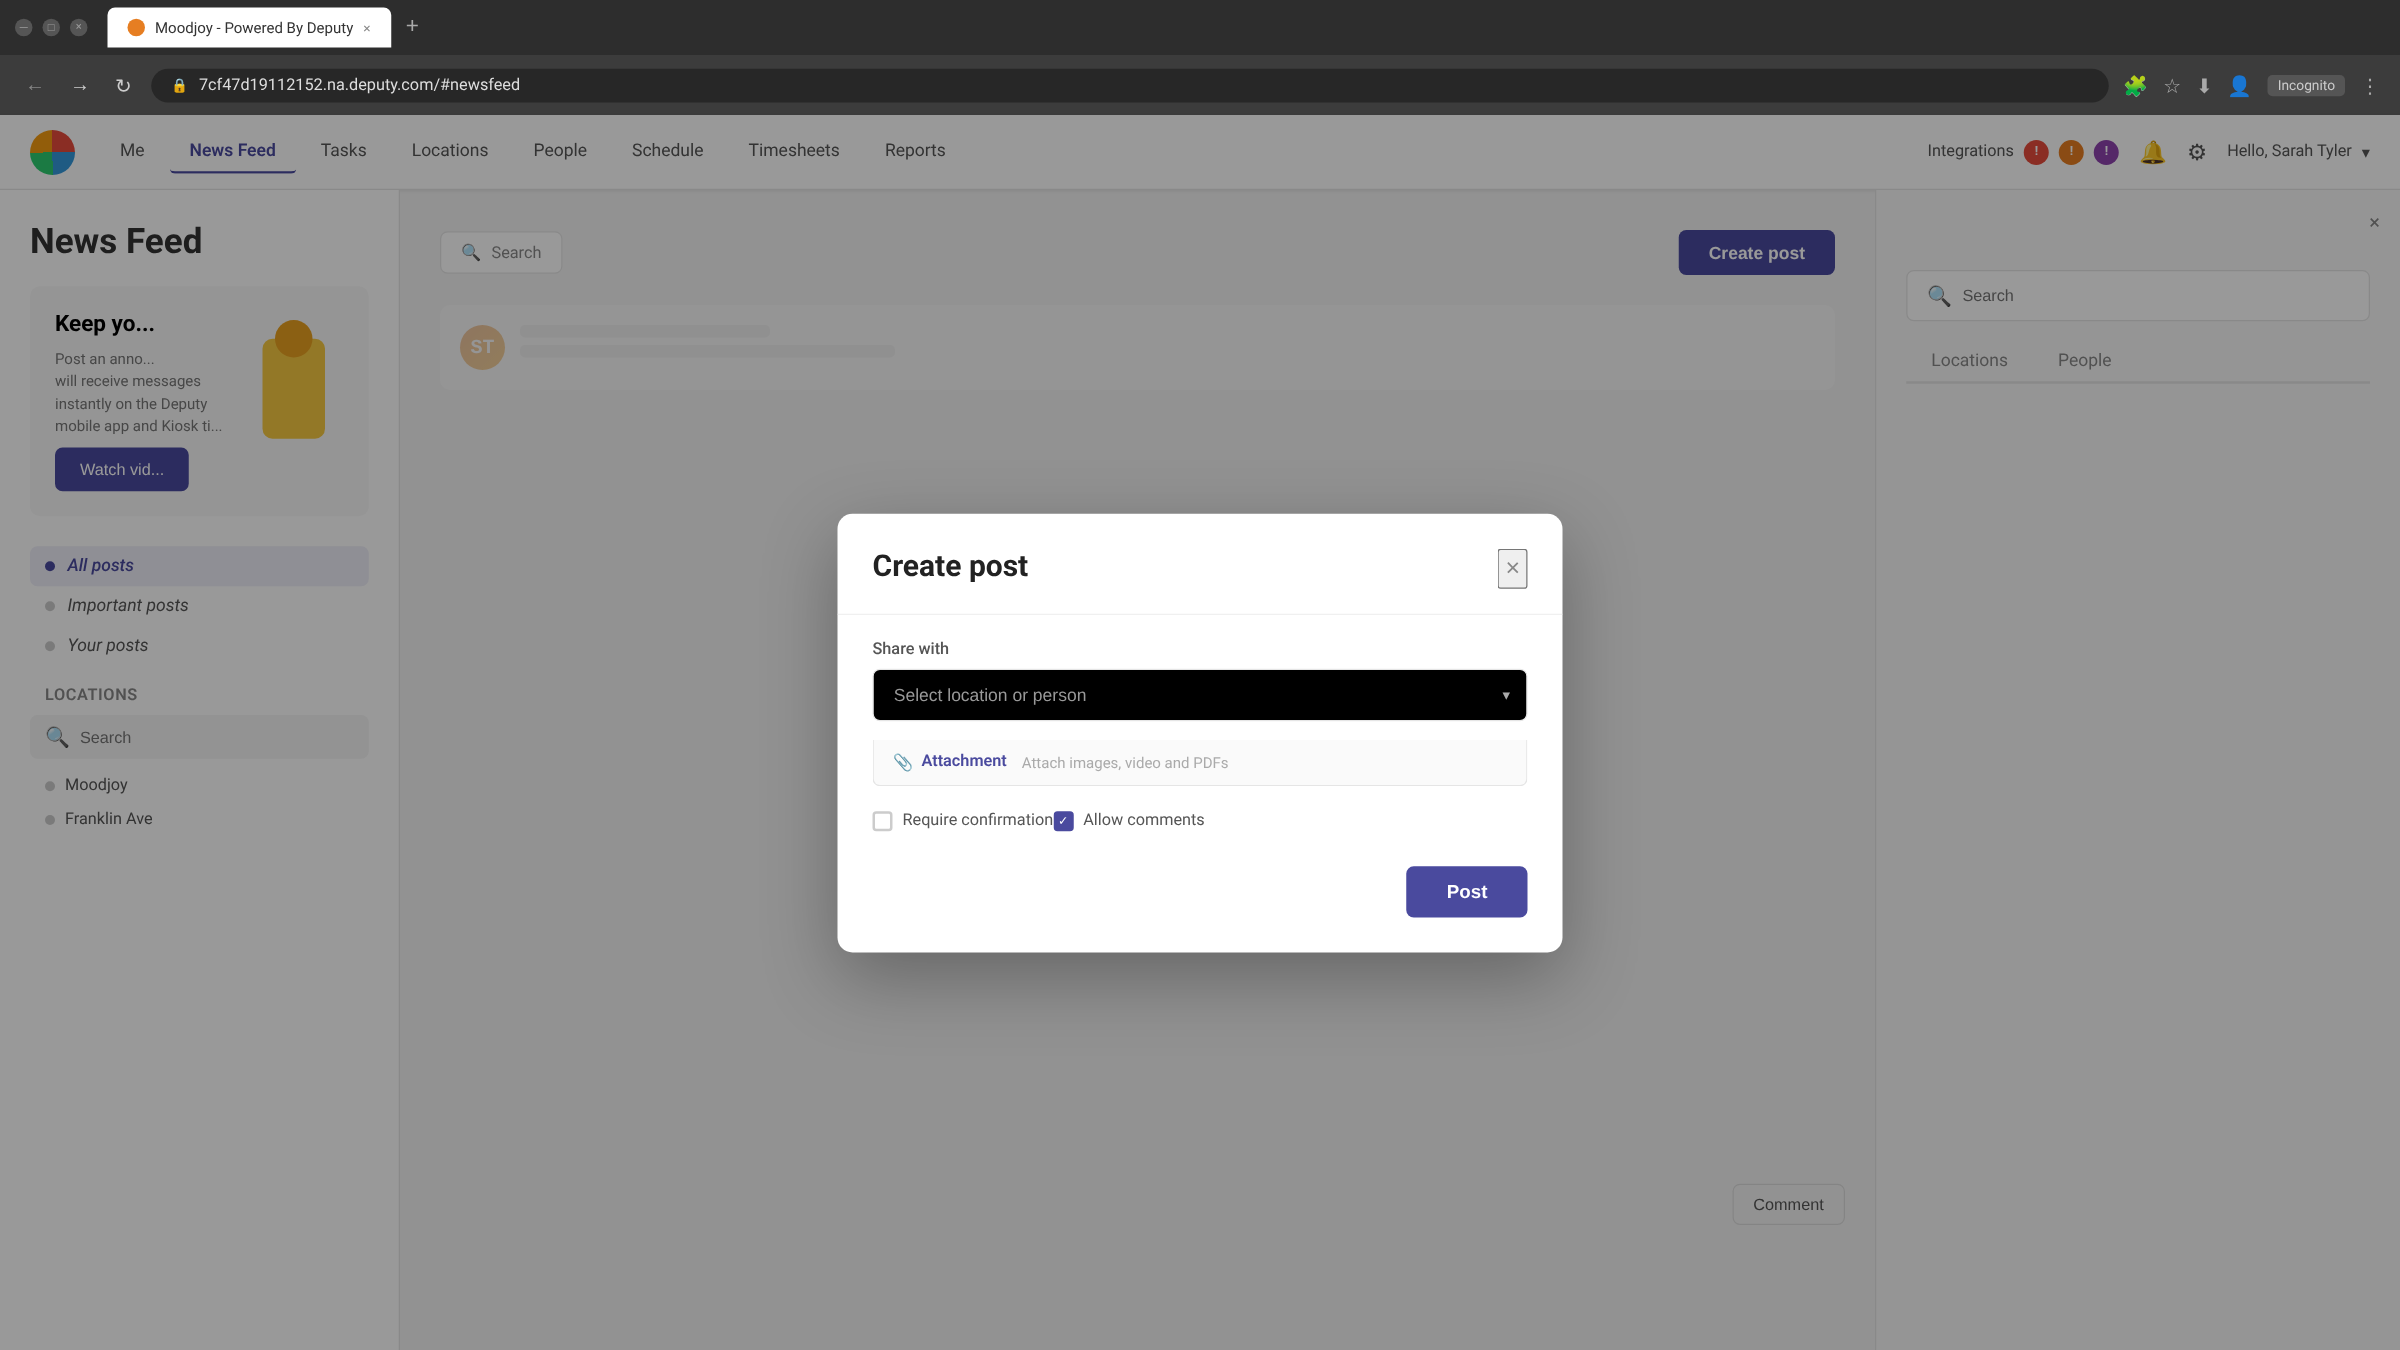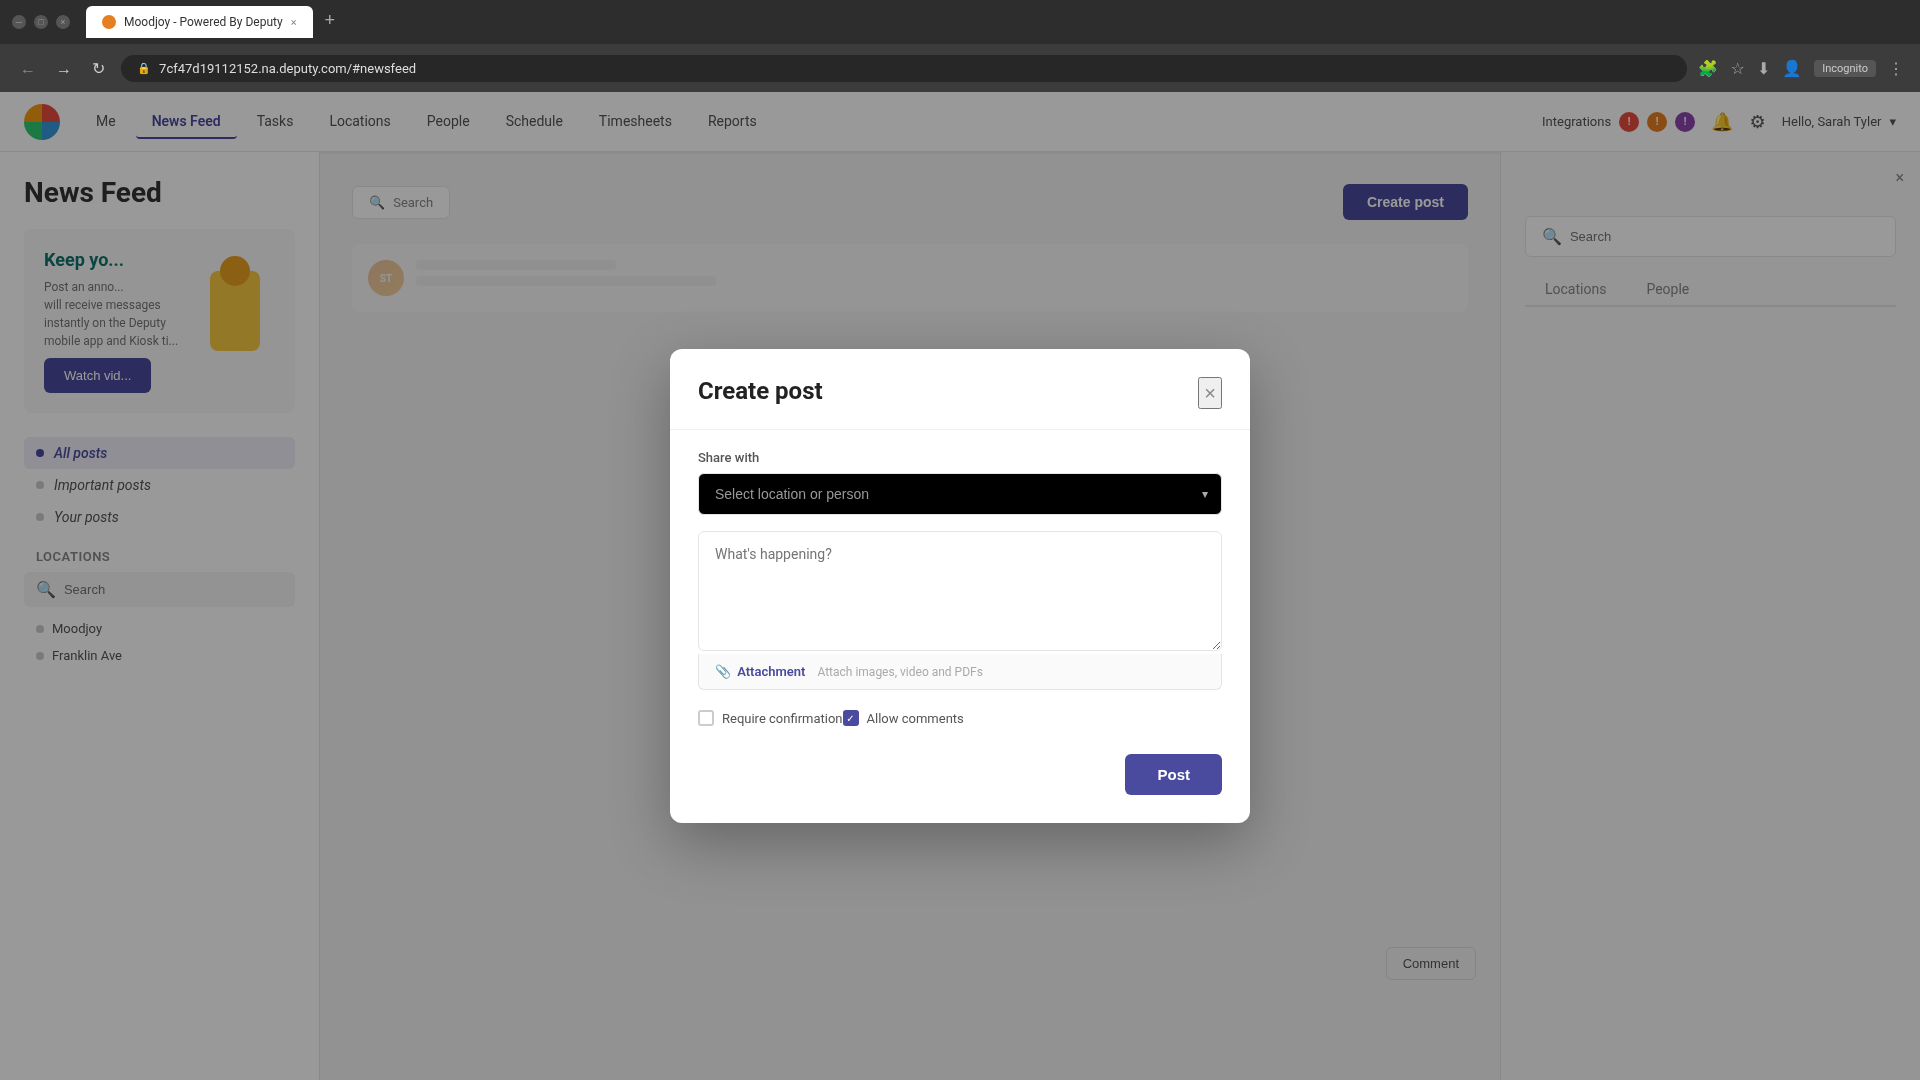--- a/index.html
+++ b/index.html
@@ -582,21 +582,21 @@
       border: none;
       padding: 10px 20px;
       border-radius: 6px;
       font-size: 13px;
       cursor: pointer;
       margin-top: 8px;
     }
     .keep-your-team {
       font-size: 18px;
       font-weight: 700;
-      color: #0f766e;
+      color: #000000;
       margin-bottom: 8px;
     }
     .keep-desc {
       font-size: 12px;
       color: #777;
       line-height: 1.5;
     }
 
     .comment-section {
       position: absolute;
@@ -614,22 +614,23 @@
     }
 
     .person-avatar {
       width: 36px; height: 36px;
       border-radius: 50%;
       background: linear-gradient(135deg, #e67e22, #f39c12);
       display: flex;
       align-items: center;
       justify-content: center;
       color: white;
-      font-size: 10px;
+      font-size: 16px;
       font-weight: bold;
+      font-family: Liberation Mono, monospace;
     }
   </style>
 </head>
 <body>
 
 <div class="browser-chrome">
   <div class="browser-titlebar">
     <div class="window-controls">
       <div class="win-btn">─</div>
       <div class="win-btn">□</div>
@@ -794,21 +795,20 @@
       <div class="modal-body">
         <p class="share-with-label">Share with</p>
         <div class="select-wrap">
           <select class="location-select">
             <option value="">Select location or person</option>
           </select>
           <span class="select-arrow">▾</span>
         </div>
 
         <div>
-          <textarea class="post-textarea" placeholder="What's happening?" style=""></textarea>
           <div class="attachment-bar">
             <div class="attachment-btn">
               <span>📎</span>
               <span>Attachment</span>
             </div>
             <span class="attachment-hint">Attach images, video and PDFs</span>
           </div>
         </div>
 
         <div class="modal-options">

